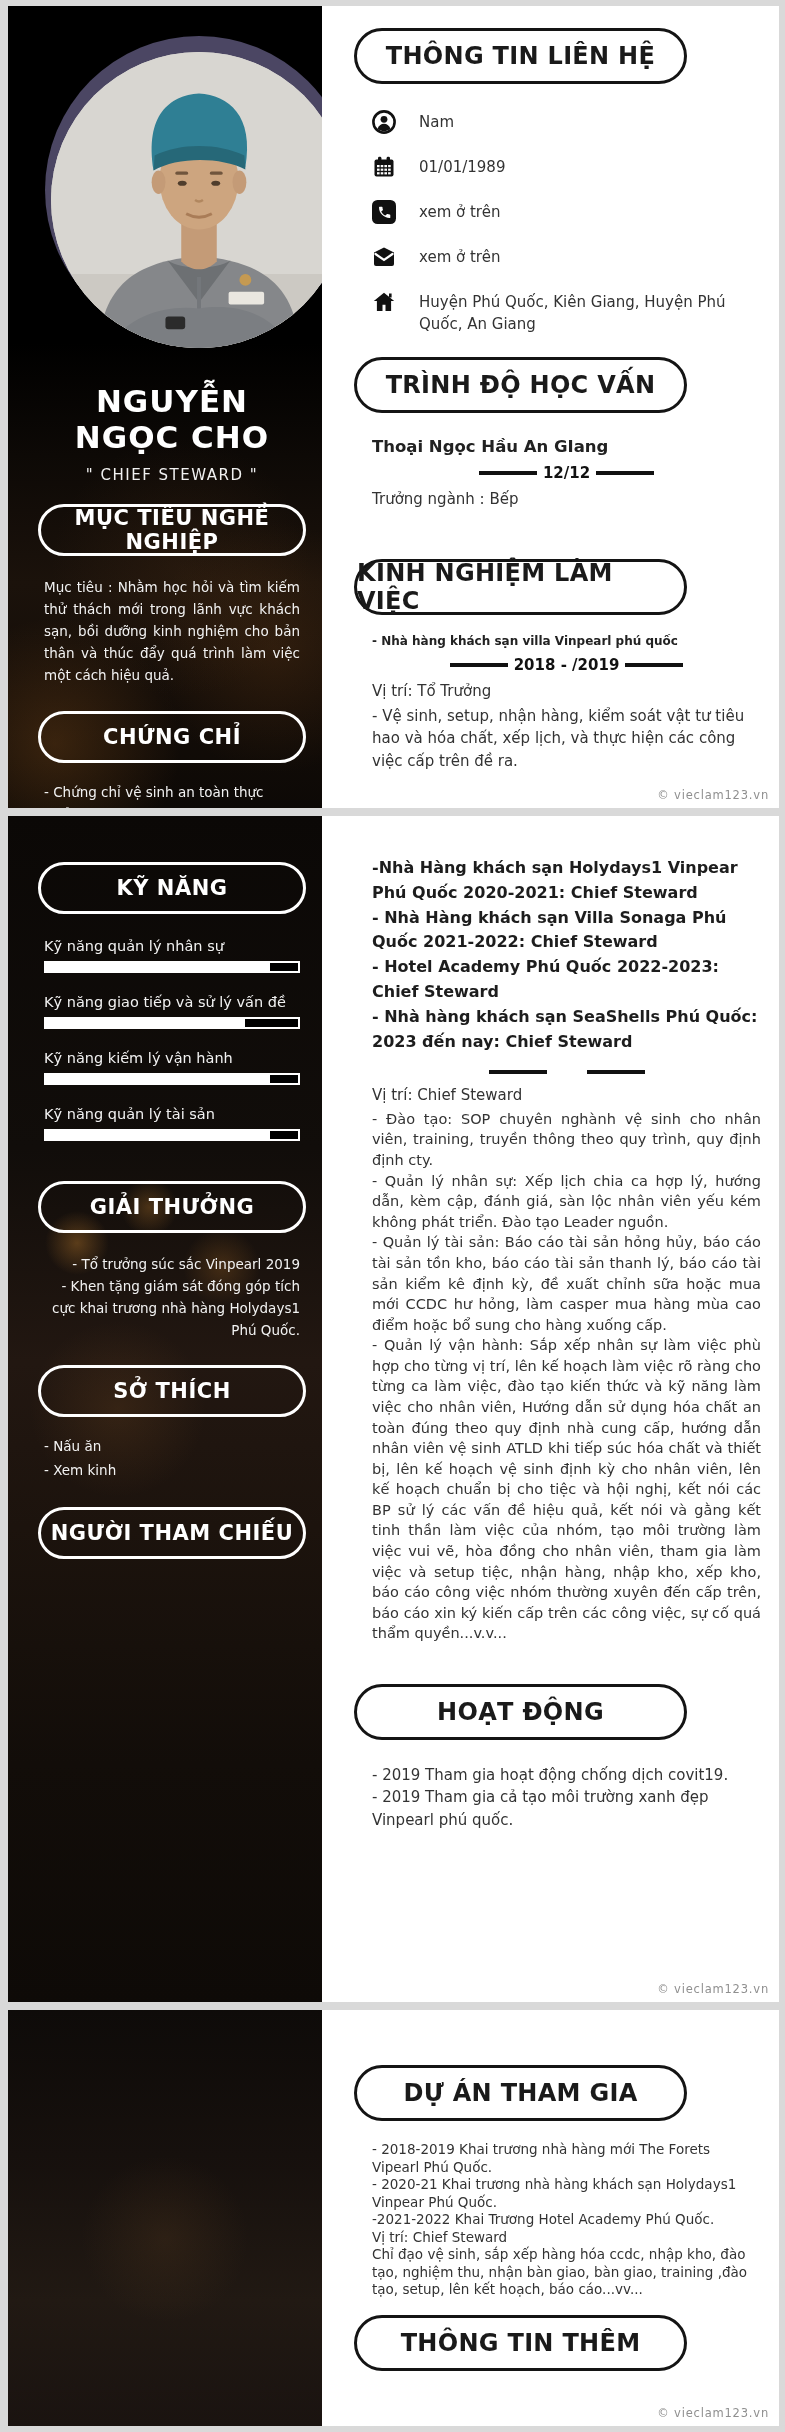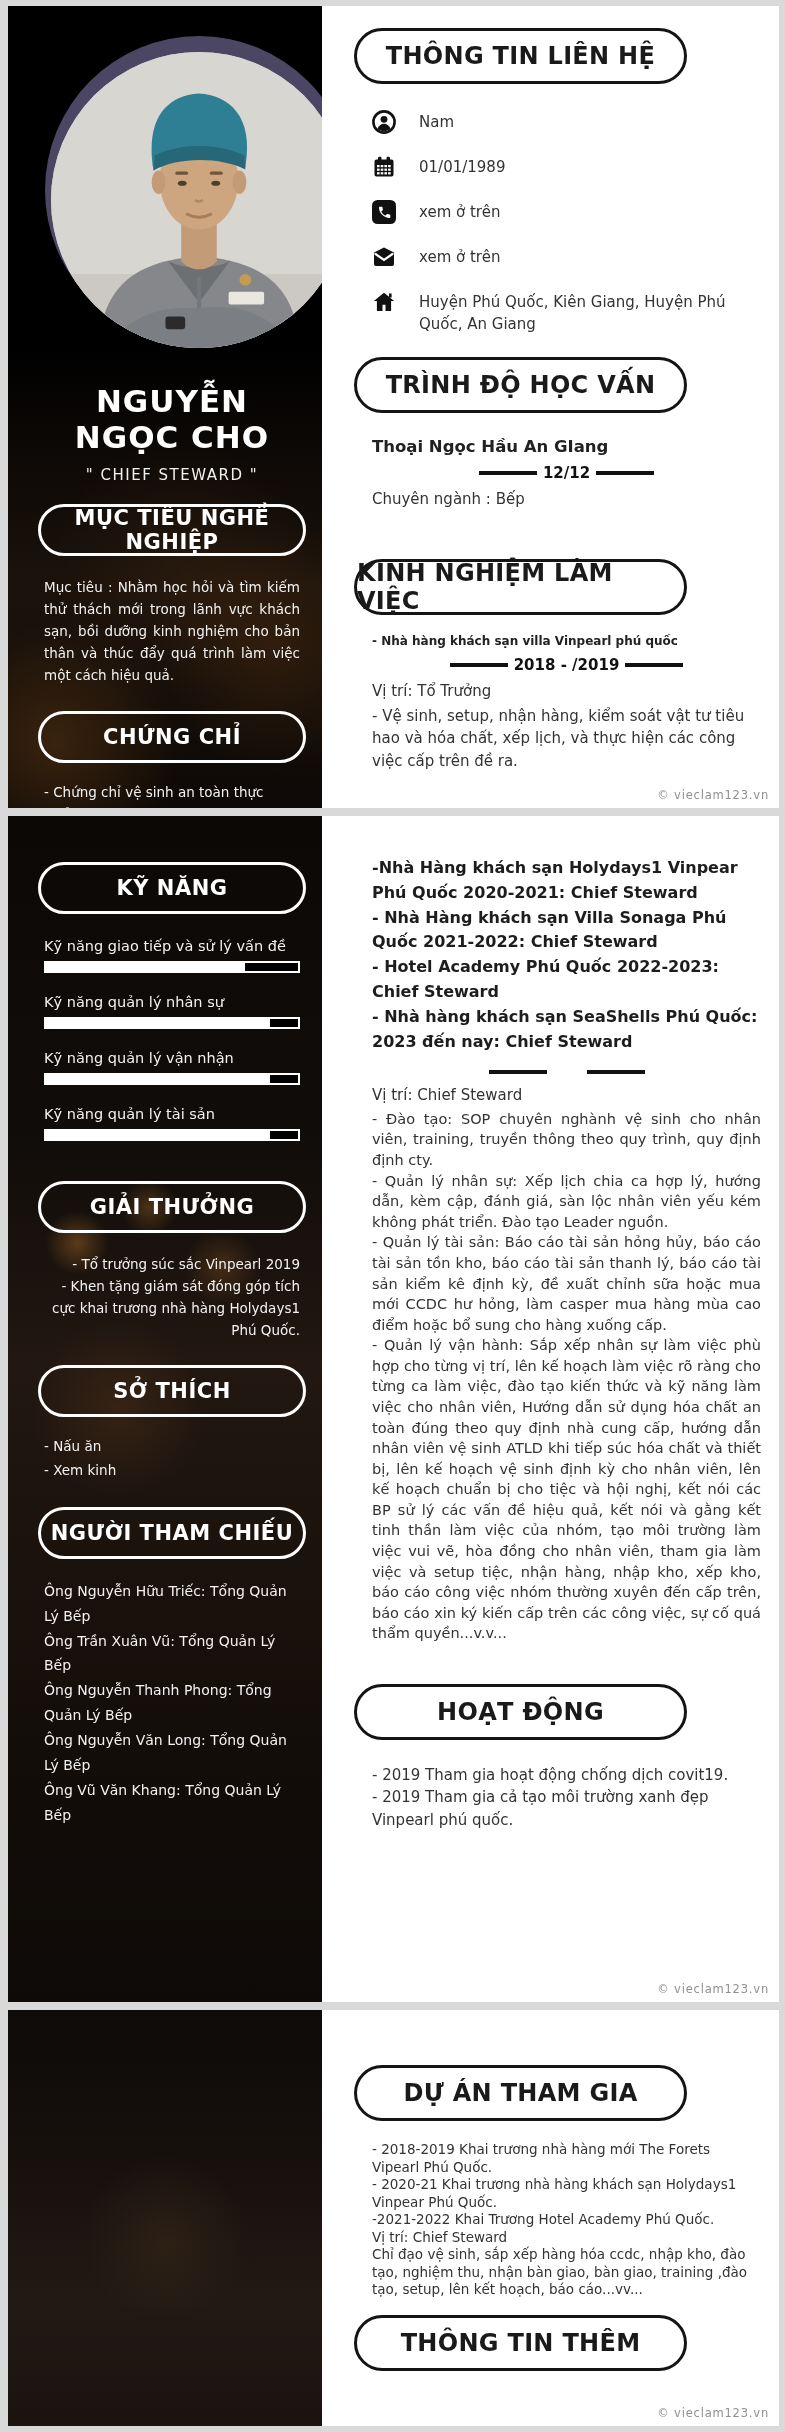--- a/index.html
+++ b/index.html
@@ -237,21 +237,21 @@
         </div>
       </div>
 
       <div class="pill-r mt13">TRÌNH ĐỘ HỌC VẤN</div>
       <div class="edu-school">Thoại Ngọc Hầu An GIang</div>
       <div class="divider">
         <span class="dbar"></span>
         <span class="dtxt">12/12</span>
         <span class="dbar"></span>
       </div>
-      <div class="body-text">Chuyên ngành : Bếp</div>
+      <div class="body-text">Trưởng ngành : Bếp</div>
 
       <div class="pill-r mt49">KINH NGHIỆM LÀM VIỆC</div>
       <div class="edu-school" style="margin-top:19px;font-size:12px;">- Nhà hàng khách sạn villa Vinpearl phú quốc</div>
       <div class="divider">
         <span class="dbar"></span>
         <span class="dtxt">2018 - /2019</span>
         <span class="dbar"></span>
       </div>
       <div class="body-text">Vị trí: Tổ Trưởng</div>
       <div class="body-text" style="margin-top:2px;">- Vệ sinh, setup, nhận hàng, kiểm soát vật tư tiêu hao và hóa chất, xếp lịch, và thực hiện các công việc cấp trên đề ra.</div>
@@ -260,34 +260,34 @@
     </div>
   </div>
 
   <div class="page page-2">
     <div class="col-left">
       <div class="left-inner" style="padding-top:46px;">
 
         <div class="pill-l" style="margin-top:0;">KỸ NĂNG</div>
 
         <div class="skills">
+          <div class="skill">
+            <div class="skill-label">Kỹ năng quản lý nhân sự</div>
+            <div class="skill-bar">
+                <div class="skill-fill" style="width: 89%;"></div>
+              </div>
+          </div>
           <div class="skill">
             <div class="skill-label">Kỹ năng giao tiếp và sử lý vấn đề</div>
             <div class="skill-bar">
                 <div class="skill-fill" style="width: 79%;"></div>
               </div>
           </div>
           <div class="skill">
-            <div class="skill-label">Kỹ năng quản lý nhân sự</div>
-            <div class="skill-bar">
-                <div class="skill-fill" style="width: 89%;"></div>
-              </div>
-          </div>
-          <div class="skill">
-            <div class="skill-label">Kỹ năng quản lý vận nhận</div>
+            <div class="skill-label">Kỹ năng kiếm lý vận hành</div>
             <div class="skill-bar">
                 <div class="skill-fill" style="width: 89%;"></div>
               </div>
           </div>
           <div class="skill">
             <div class="skill-label">Kỹ năng quản lý tài sản</div>
             <div class="skill-bar">
                 <div class="skill-fill" style="width: 89%;"></div>
               </div>
           </div>
@@ -295,25 +295,20 @@
 
         <div class="pill-l" style="margin-top:40px;">GIẢI THƯỞNG</div>
         <div class="left-text" style="text-align:right;white-space:pre-line;">- Tổ trưởng súc sắc Vinpearl 2019
  - Khen tặng giám sát đóng góp tích cực khai trương nhà hàng Holydays1 Phú Quốc.</div>
 
         <div class="pill-l" style="margin-top:24px;">SỞ THÍCH</div>
         <div class="left-list" style="white-space:pre-line;">- Nấu ăn
 - Xem kinh</div>
 
         <div class="pill-l" style="margin-top:24px;">NGƯỜI THAM CHIẾU</div>
-        <div class="refs" style="white-space:pre-line;">Ông Nguyễn Hữu Triếc: Tổng Quản Lý Bếp
-Ông Trần Xuân Vũ: Tổng Quản Lý Bếp
-Ông Nguyễn Thanh Phong: Tổng Quản Lý Bếp
-Ông Nguyễn Văn Long: Tổng Quản Lý Bếp
-Ông Vũ Văn Khang: Tổng Quản Lý Bếp</div>
 
       </div>
     </div>
 
     <div class="col-right">
       <div class="bold-block">-Nhà Hàng khách sạn Holydays1 Vinpear Phú Quốc 2020-2021: Chief Steward
 - Nhà Hàng khách sạn Villa Sonaga Phú Quốc 2021-2022: Chief Steward
 - Hotel Academy Phú Quốc 2022-2023: Chief Steward
 - Nhà hàng khách sạn SeaShells  Phú Quốc: 2023 đến nay: Chief Steward</div>
 

